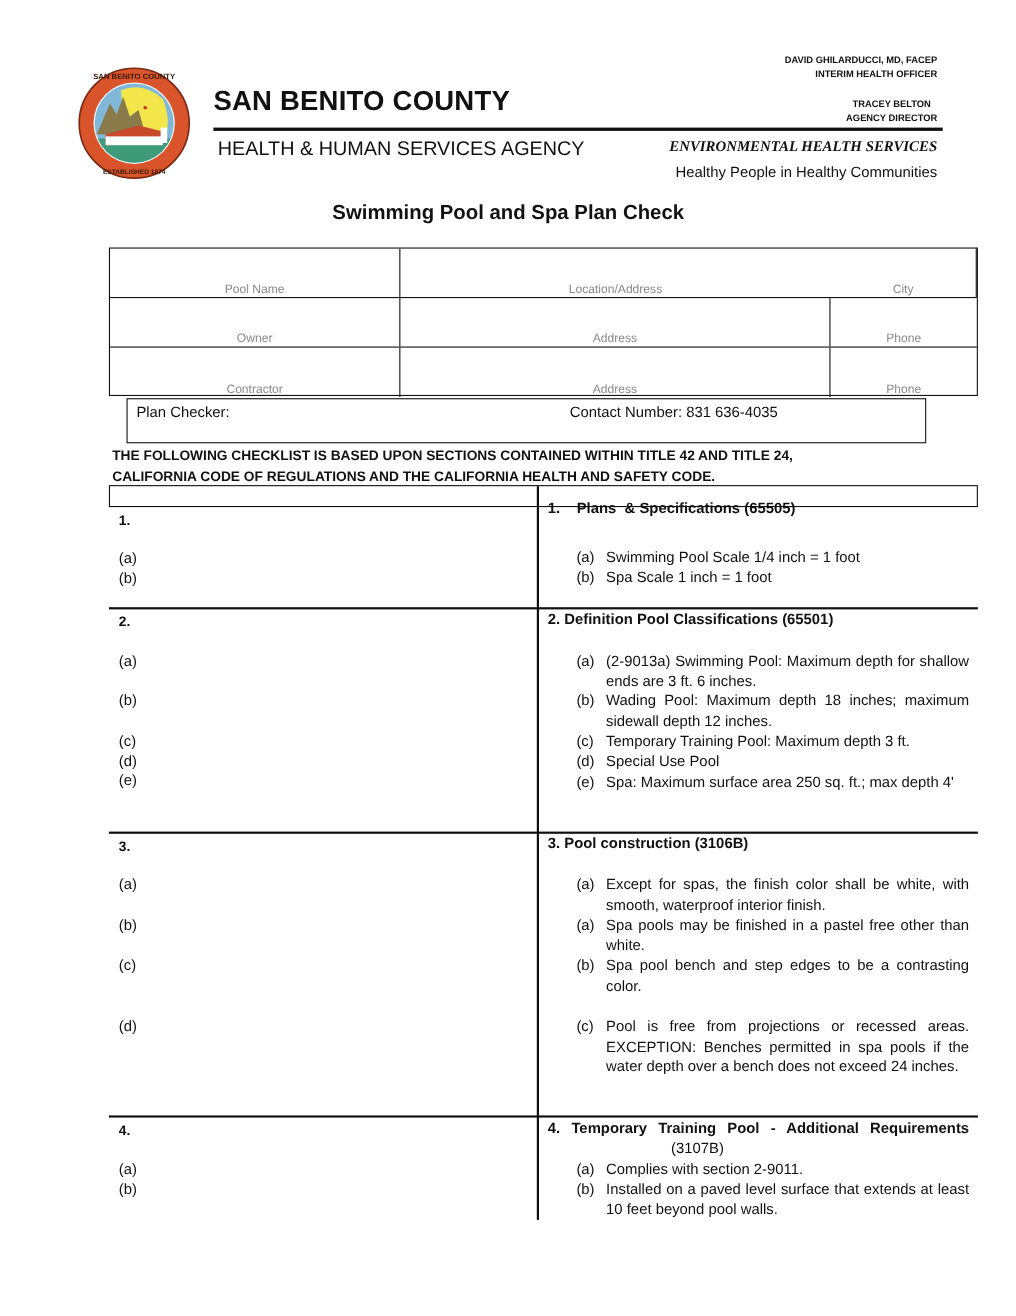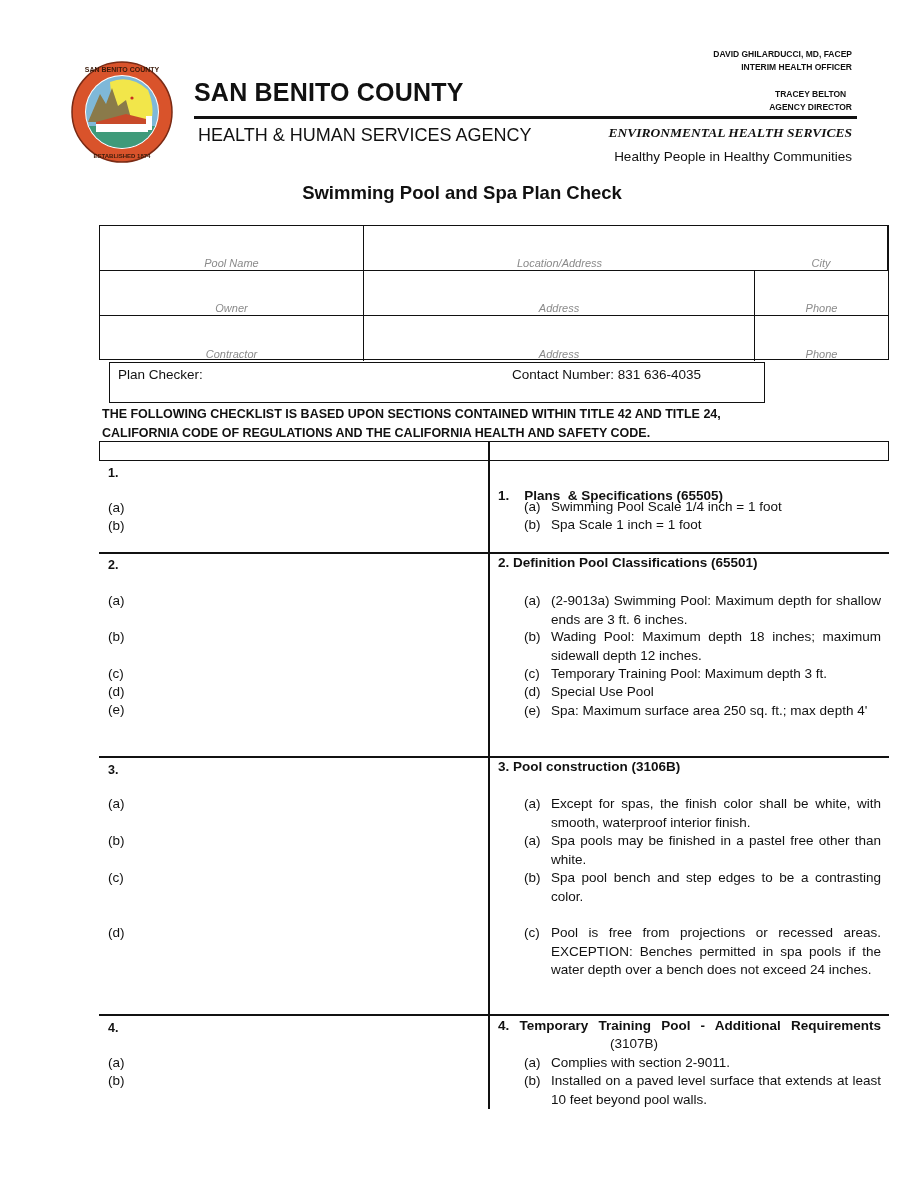--- a/index.html
+++ b/index.html
@@ -13,31 +13,31 @@
   .header-rule { left: 194px; top: 116px; width: 663px; height: 3px; background: #111; }
   .agency { left: 198px; top: 125px; font-size: 18px; color: #111; }
   .officer { right: 72px; top: 48px; text-align: right; font-size: 8.5px; font-weight: bold; line-height: 13px; }
   .director { right: 72px; top: 88px; text-align: center; font-size: 8.5px; font-weight: bold; line-height: 13px; }
   .ehs { right: 72px; top: 125px; font-size: 13.5px; font-weight: bold; font-style: italic; font-family: Liberation Serif, serif; }
   .tagline { right: 72px; top: 149px; font-size: 13.5px; }
 
   .doc-title { left: 0; width: 924px; top: 182px; text-align: center; font-size: 18.5px; font-weight: bold; }
 
   
-  .info-table { left: 99px; top: 225px; width: 790px; height: 135px; border: 1.5px solid #111; box-sizing: border-box; font-style: italic; }
+  .info-table { left: 99px; top: 225px; width: 790px; height: 135px; border: 1.5px solid #111; box-sizing: border-box; }
   .info-row { position: absolute; left: 0; width: 100%; height: 45px; border-bottom: 1.5px solid #111; box-sizing: border-box; }
   .info-row:last-child { border-bottom: none; }
   .info-cell { position: absolute; top: 0; height: 100%; box-sizing: border-box; border-right: 1.5px solid #111; }
   .info-cell:last-child { border-right: none; }
   .info-cell span { position: absolute; bottom: 1px; left: 0; width: 100%; text-align: center; font-size: 11px; color: #8a8a8a; }
   .c1 { left: 0; width: 264px; }
   .c2 { left: 264px; width: 391px; }
   .c3 { left: 655px; width: 133px; }
 
-  .plan-box { left: 109px; top: 362px; width: 656px; height: 41px; border: 1.5px solid #111; box-sizing: border-box; }
+  .plan-box { left: 115px; top: 362px; width: 727px; height: 41px; border: 1.5px solid #111; box-sizing: border-box; }
   .plan-checker { left: 8px; top: 4px; font-size: 13.5px; }
   .contact { left: 402px; top: 4px; font-size: 13.5px; }
 
   .notice { left: 102px; top: 405px; font-size: 12.5px; font-weight: bold; line-height: 19px; width: 780px; }
 
   
   .blank-row { left: 99px; top: 441px; width: 790px; height: 20px; border: 1.5px solid #111; box-sizing: border-box; }
   .blank-row .divider { position: absolute; left: 388px; top: 0; width: 1.5px; height: 100%; background: #111; }
   .vline { left: 488px; top: 461px; width: 1.5px; height: 648px; background: #111; }
   .hline { left: 99px; width: 790px; height: 1.5px; background: #111; }
@@ -140,21 +140,21 @@
     <div class="divider"></div>
   </div>
 <div class="abs vline"></div>
 <div class="abs hline" style="top:552px"></div>
 <div class="abs hline" style="top:756px"></div>
 <div class="abs hline" style="top:1014px"></div>
 
 <div class="abs num" style="top:466px">1.</div>
 <div class="abs letter" style="top:499px">(a)</div>
 <div class="abs letter" style="top:517px">(b)</div>
-<div class="abs sec-head" style="top:488px; white-space:pre">1.    Plans  &amp; Specifications (65505)</div>
+<div class="abs sec-head" style="top:454px; white-space:pre">1.    Plans  &amp; Specifications (65505)</div>
 <div class="abs item" style="top:498px">
     <span class="lbl">(a)</span>
     <span class="txt">Swimming Pool Scale 1/4 inch = 1 foot</span>
   </div>
 <div class="abs item" style="top:516px">
     <span class="lbl">(b)</span>
     <span class="txt">Spa Scale 1 inch = 1 foot</span>
   </div>
 
 <div class="abs num" style="top:558px">2.</div>

